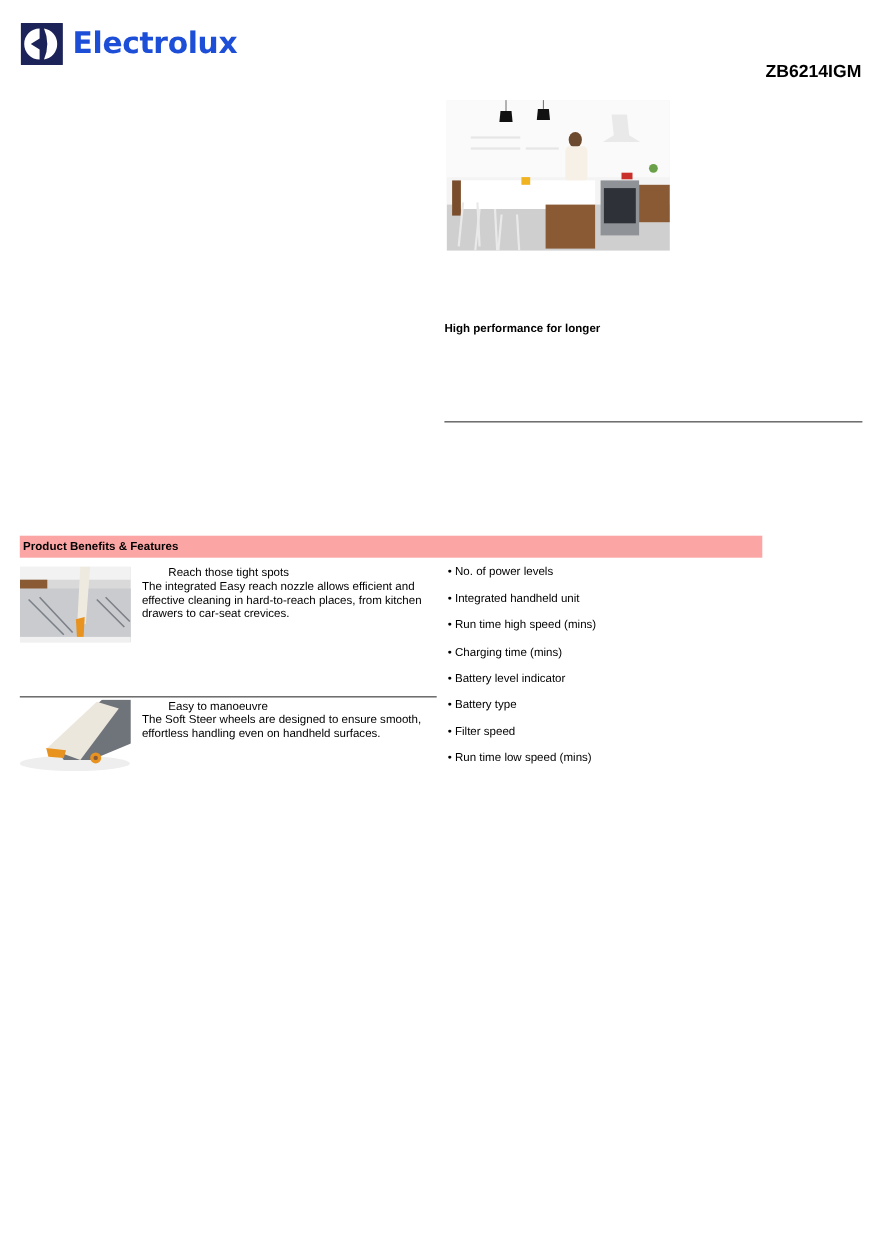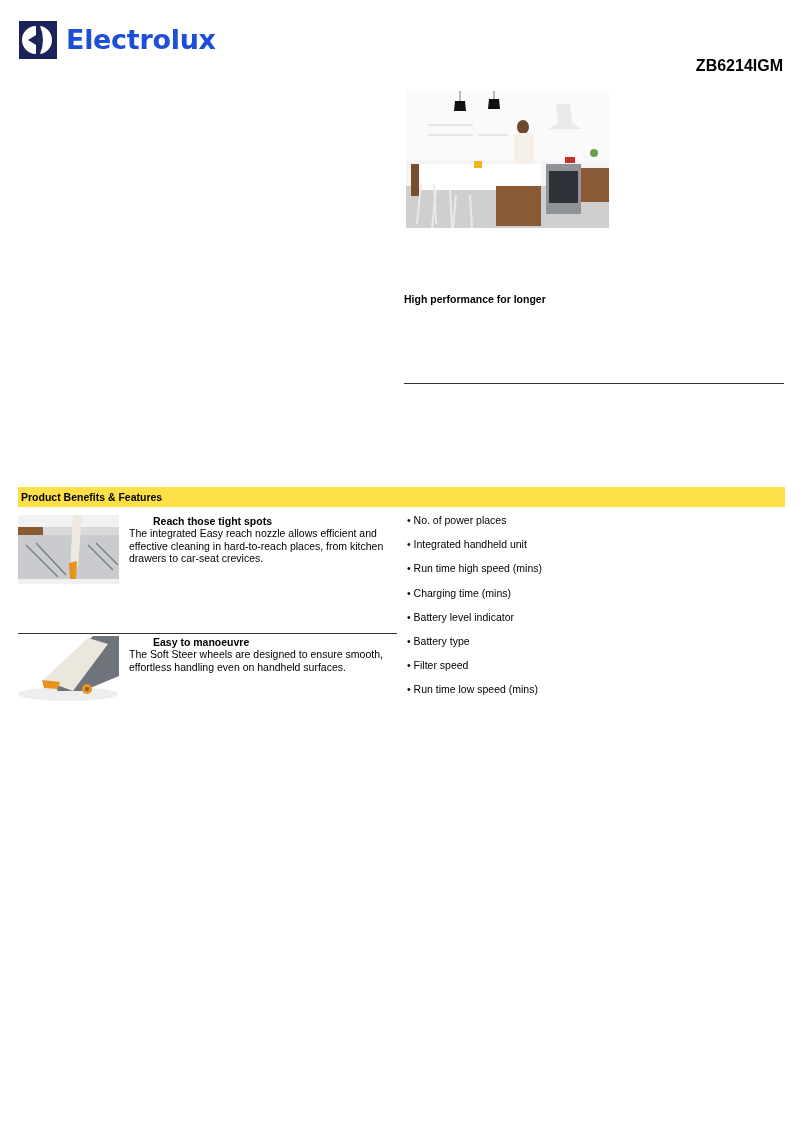--- a/index.html
+++ b/index.html
@@ -12,27 +12,27 @@
   .logo-text { margin-left: 9px; font-size: 27px; font-weight: bold; color: #1d4ed8; letter-spacing: -0.3px; line-height: 38px; font-family: "DejaVu Sans", sans-serif; }
 
   .model { position: absolute; right: 19px; top: 57px; font-size: 16px; font-weight: bold; }
 
   .hero-img { position: absolute; left: 406px; top: 91px; width: 203px; height: 137px; overflow: hidden; background: #f3f3f3; }
 
   .perf { position: absolute; left: 404px; top: 293px; width: 380px; font-size: 10.5px; line-height: 12.3px; }
   .perf .t { font-weight: bold; }
   .perf-rule { position: absolute; left: 404px; top: 383px; width: 380px; height: 1px; background: #333; }
 
-  .section-bar { position: absolute; left: 18px; top: 487px; width: 767px; height: 20px; background: #fde047; }
+  .section-bar { position: absolute; left: 18px; top: 487px; width: 675px; height: 20px; background: #fca5a5; }
   .section-bar span { position: absolute; left: 3px; top: 4px; font-size: 10.5px; font-weight: bold; }
 
   .feat { position: absolute; left: 18px; width: 379px; }
   .feat .img { position: absolute; left: 0; top: 0; width: 101px; height: 69px; overflow: hidden; }
   .feat .txt { position: absolute; left: 111px; top: 0; width: 268px; font-size: 10.5px; line-height: 12.3px; }
-  .feat .txt .t { font-weight: bold; padding-left: 24px; }
+  .feat .txt .t { font-weight: normal; padding-left: 24px; }
   .feat-rule { position: absolute; left: 18px; top: 633px; width: 379px; height: 1px; background: #333; }
 
   .bullets { position: absolute; left: 407px; top: 514px; font-size: 10.5px; }
   .bullets div { height: 24.2px; line-height: 12px; }
 </style>
 </head>
 <body>
 
 <div class="logo">
   <div class="logo-mark">
@@ -129,21 +129,21 @@
       <circle cx="69" cy="53" r="2" fill="#8a5a34"></circle>
     </svg>
   </div>
   <div class="txt">
     <div class="t">Easy to manoeuvre</div>
     <div>The Soft Steer wheels are designed to ensure smooth, effortless handling even on handheld surfaces.</div>
   </div>
 </div>
 
 <div class="bullets">
-  <div>• No. of power places</div>
+  <div>• No. of power levels</div>
   <div>• Integrated handheld unit</div>
   <div>• Run time high speed (mins)</div>
   <div>• Charging time (mins)</div>
   <div>• Battery level indicator</div>
   <div>• Battery type</div>
   <div>• Filter speed</div>
   <div>• Run time low speed (mins)</div>
 </div>
 
 </body></html>

